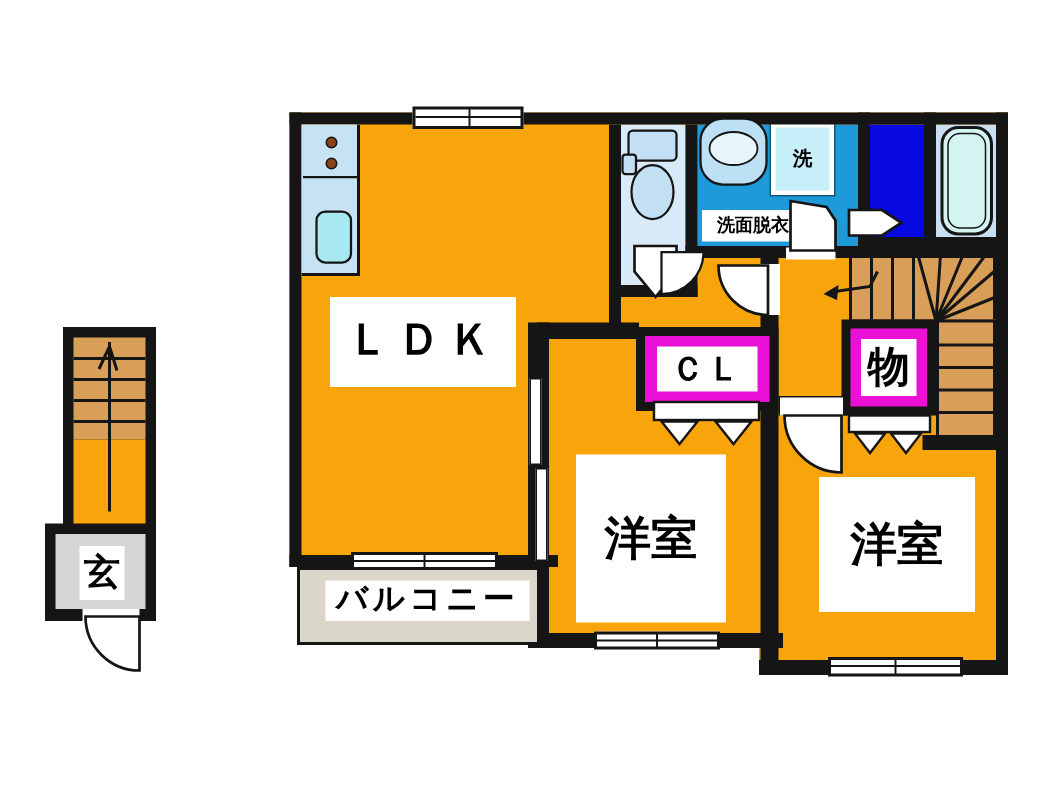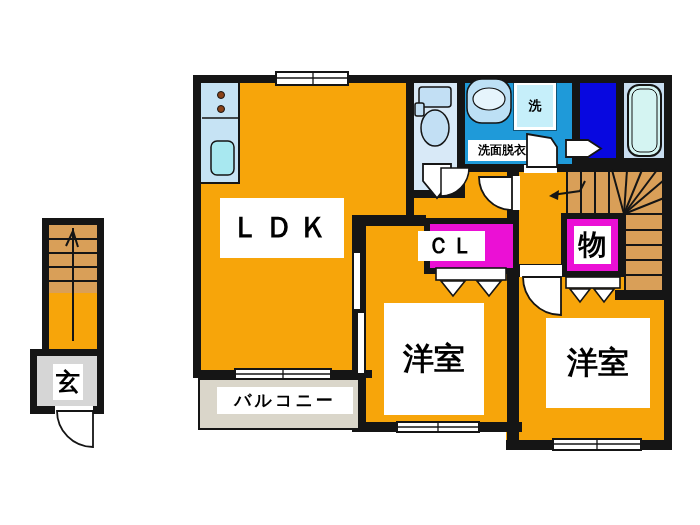--- a/index.html
+++ b/index.html
@@ -63,34 +63,34 @@
   <div class="wall" style="left:616px;top:75px;width:8px;height:95px;"></div>
   <div class="wall" style="left:580px;top:158px;width:92px;height:12px;"></div>
   <div class="wall" style="left:507px;top:164px;width:12px;height:286px;"></div>
   <div class="wall" style="left:519px;top:264px;width:46px;height:13px;"></div>
   <div class="wall" style="left:615px;top:290px;width:57px;height:10px;"></div>
   <div class="wall" style="left:352px;top:422px;width:170px;height:10px;"></div>
   <div class="wall" style="left:506px;top:440px;width:166px;height:10px;"></div>
 
   <div class="fill" style="left:424px;top:218px;width:95px;height:56px;background:#151515;"></div>
   <div class="magframe" style="left:430px;top:224px;width:83px;height:44px;"></div>
-  <div class="labelbox" style="left:418px;top:231px;width:67px;height:30px;font-size:22px;letter-spacing:2px;">
+  <div class="labelbox" style="left:438px;top:231px;width:67px;height:30px;font-size:22px;letter-spacing:2px;">
     <span>ＣＬ</span>
   </div>
 
   <div class="fill" style="left:561px;top:213px;width:63px;height:64px;background:#151515;"></div>
   <div class="magframe" style="left:567px;top:219px;width:51px;height:52px;"></div>
   <div class="labelbox" style="left:574px;top:226px;width:37px;height:38px;font-size:28px;">
     <span>物</span>
   </div>
 
   <div class="fill" style="left:201px;top:83px;width:39px;height:101px;background:#C6E3F4;border-right:2px solid #151515;border-bottom:2px solid #151515;"></div>
 
   <div class="fill" style="left:198px;top:378px;width:162px;height:52px;background:#DAD6CA;border:2px solid #151515;"></div>
-  <div class="labelbox" style="left:217px;top:387px;width:136px;height:27px;font-size:17px;letter-spacing:3px;">
+  <div class="labelbox" style="left:217px;top:387px;width:136px;height:27px;font-size:21px;letter-spacing:3px;">
     <span>バルコニー</span>
   </div>
 
   <div class="window" style="left:275px;top:71px;width:74px;height:15px;"></div>
   <div class="window" style="left:234px;top:368px;width:98px;height:12px;"></div>
   <div class="window" style="left:396px;top:421px;width:84px;height:12px;"></div>
   <div class="window" style="left:552px;top:438px;width:90px;height:13px;"></div>
 
   <div class="fill" style="left:353px;top:252px;width:8px;height:58px;background:#fff;border:1px solid #151515;"></div>
   <div class="fill" style="left:357px;top:312px;width:8px;height:62px;background:#fff;border:1px solid #151515;"></div>

